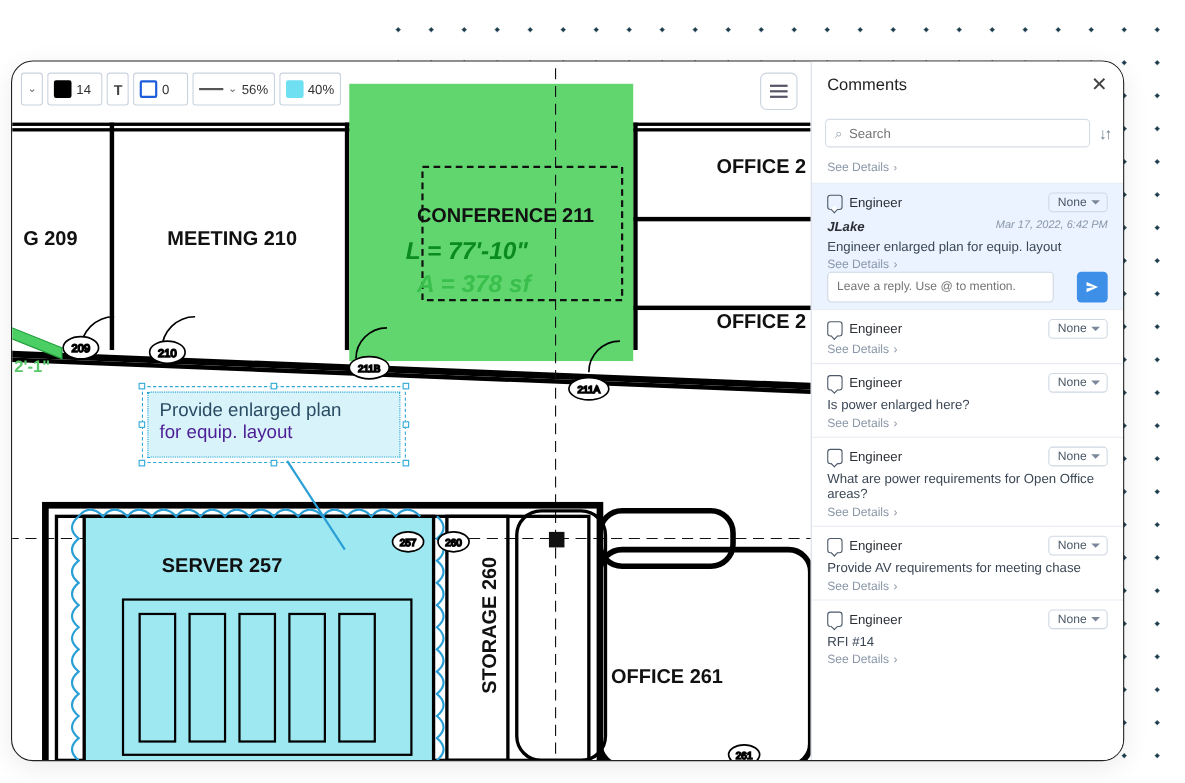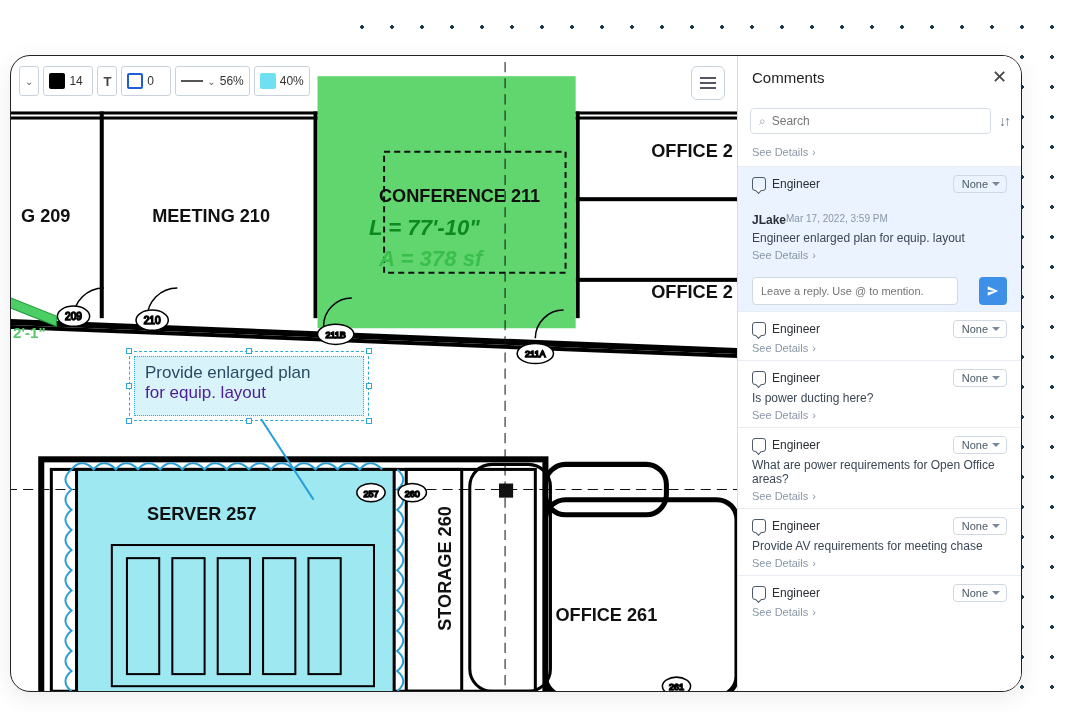--- a/index.html
+++ b/index.html
@@ -69,25 +69,25 @@
 
   .clist{ flex:1; overflow-y:auto; }
   .citem{ border-top:1px solid #e8edf3; padding:8px 14px 6px; }
   .citem.hl{ background:#eaf3ff; }
   .crow1{display:flex;align-items:center;justify-content:space-between;}
   .crow1 .role{display:flex;align-items:center;gap:6px;font-size:12px;color:#2b2f35;justify-content:flex-end;}
   .bubbleicon{width:14px;height:14px;border:1.5px solid #4b5968;border-radius:3px;position:relative;}
   .bubbleicon::after{content:"";position:absolute;width:4px;height:4px;border-left:1.5px solid #4b5968;border-bottom:1.5px solid #4b5968;bottom:-3px;left:3px;transform:rotate(-45deg);background:#fff;}
   .statuspill{ border:1px solid #cfd8e3; border-radius:4px; font-size:11px; color:#4b5968; padding:2px 18px 2px 8px; position:relative;}
   .statuspill::after{content:"";position:absolute;right:6px;top:50%;margin-top:-2px;border:4px solid transparent;border-top-color:#7a8798;}
-  .cauthor{font-size:12px;font-weight:600;color:#2b2f35;margin-top:20px;display:flex;}
+  .cauthor{font-size:12px;font-weight:600;color:#2b2f35;margin-top:6px;display:flex;justify-content:space-between;font-style:italic;}
   .cauthor .ts{font-size:10px;font-weight:400;color:#8a97a8;}
   .ctext{font-size:12px;color:#3b4755;margin-top:4px;}
   .sd{font-size:11px;color:#8a97a8;margin-top:4px;display:flex;align-items:center;gap:4px;}
-  .replyrow{display:flex;gap:21px;margin-top:16px;}
+  .replyrow{display:flex;gap:21px;margin-top:0;}
   .replyrow input{flex:1;border:1px solid #cfd8e3;border-radius:4px;padding:6px 8px;font-size:11px;outline:none;}
   .sendbtn{width:28px;height:28px;background:#3d8fe8;border-radius:4px;display:flex;align-items:center;justify-content:center;}
   .sendbtn svg{width:14px;height:14px;}
 </style>
 </head>
 <body>
 
 <div class="dots"></div>
 
 <div class="app">
@@ -244,21 +244,21 @@
         <div class="citem hl">
           <div class="crow1">
       <div class="role">
               <span class="bubbleicon"></span>
               <span>Engineer</span>
             </div>
       <div class="statuspill">None</div>
     </div>
           <div class="cauthor">
             <span>JLake</span>
-            <span class="ts">Mar 17, 2022, 3:59 PM</span>
+            <span class="ts">Mar 17, 2022, 6:42 PM</span>
           </div>
           <div class="ctext">Engineer enlarged plan for equip. layout</div>
     <div class="sd">See Details <span class="chv">›</span></div>
           <div class="replyrow">
         <input placeholder="Leave a reply. Use @ to mention." style="">
         <div class="sendbtn">
           <svg viewBox="0 0 24 24" fill="#fff">
                 <path d="M3 20l18-8L3 4v6l12 2-12 2z"></path>
               </svg>
         </div>
@@ -275,21 +275,21 @@
     <div class="sd">See Details <span class="chv">›</span></div>
         </div>
         <div class="citem">
           <div class="crow1">
       <div class="role">
               <span class="bubbleicon"></span>
               <span>Engineer</span>
             </div>
       <div class="statuspill">None</div>
     </div>
-          <div class="ctext">Is power ducting here?</div>
+          <div class="ctext">Is power enlarged here?</div>
     <div class="sd">See Details <span class="chv">›</span></div>
         </div>
         <div class="citem">
           <div class="crow1">
       <div class="role">
               <span class="bubbleicon"></span>
               <span>Engineer</span>
             </div>
       <div class="statuspill">None</div>
     </div>
@@ -308,17 +308,18 @@
     <div class="sd">See Details <span class="chv">›</span></div>
         </div>
         <div class="citem">
           <div class="crow1">
       <div class="role">
               <span class="bubbleicon"></span>
               <span>Engineer</span>
             </div>
       <div class="statuspill">None</div>
     </div>
+          <div class="ctext">RFI #14</div>
     <div class="sd">See Details <span class="chv">›</span></div>
         </div>
       </div>
   </div>
 </div>
 
 </body></html>

